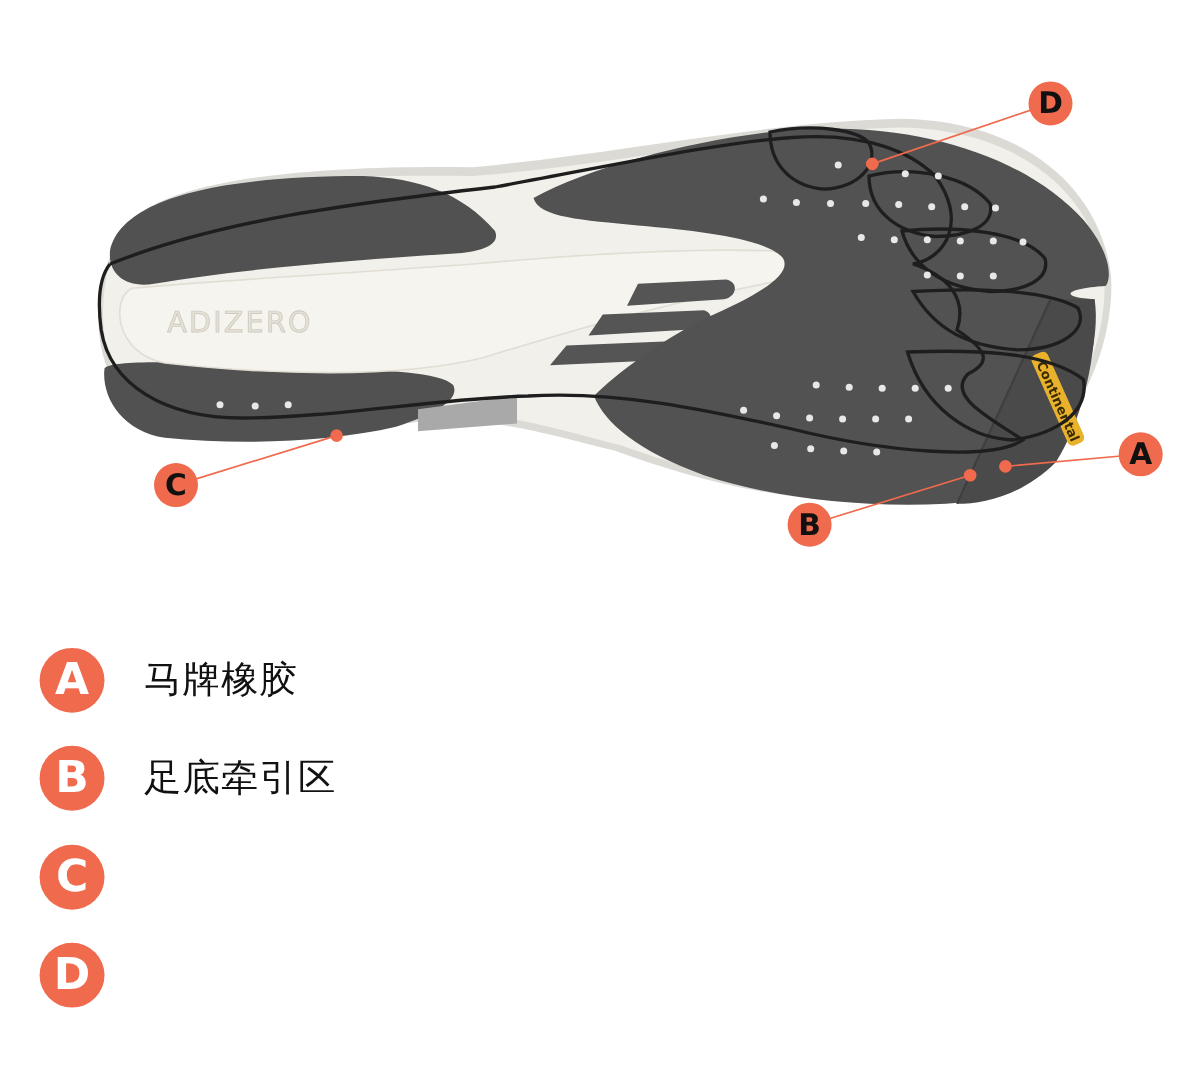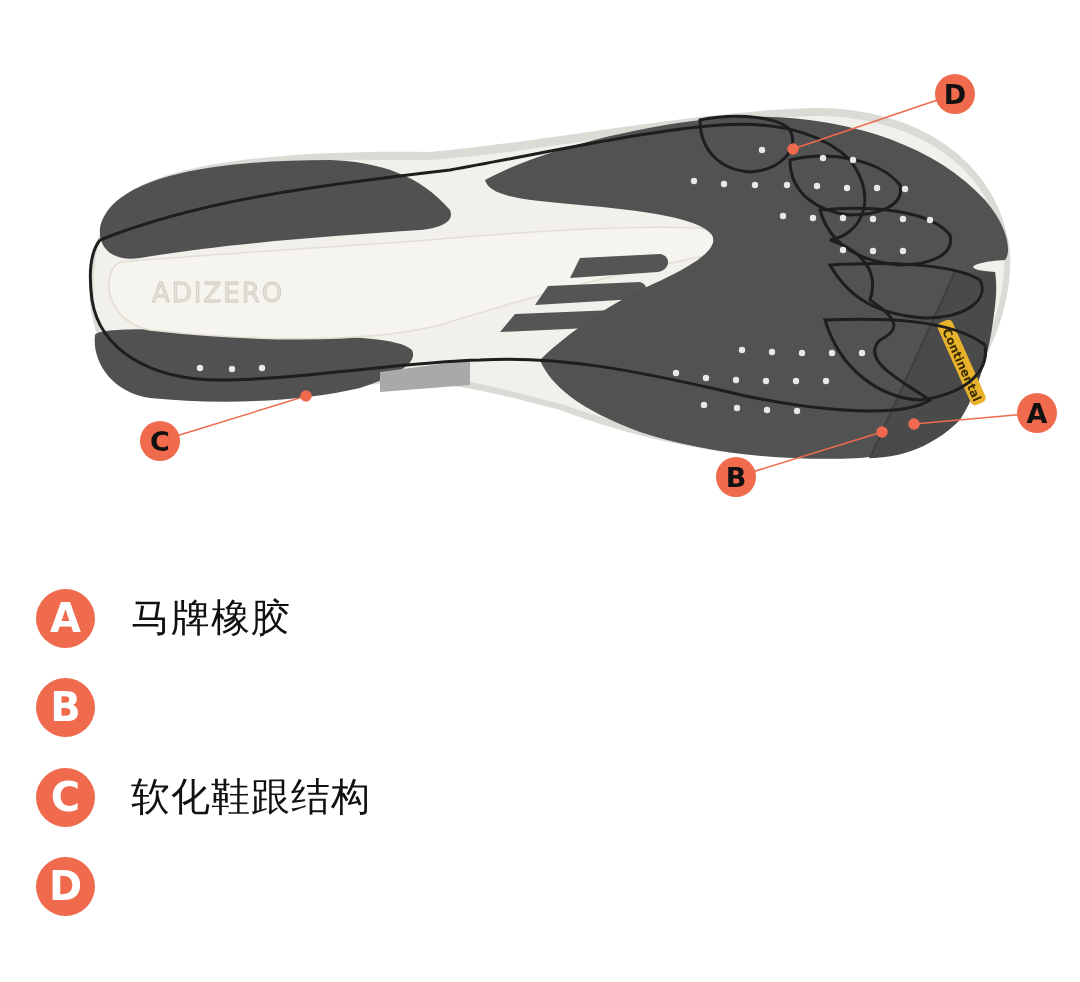--- a/index.html
+++ b/index.html
@@ -9,21 +9,21 @@
     .figure svg { position: absolute; left: 0; top: 0; }
     .callout { position: absolute; width: 40px; height: 40px; border-radius: 50%;
                display: flex; align-items: center; justify-content: center;
                font-weight: bold; font-size: 27px; color: #111; transform: translate(-50%, -50%);
                font-family: "DejaVu Sans", sans-serif; }
     .legend { position: absolute; left: 0; top: 580px; width: 1080px; }
     .legend-row { position: absolute; left: 36px; height: 60px; display: flex; align-items: center; }
     .legend-badge { width: 59px; height: 59px; border-radius: 50%; display: flex;
                     align-items: center; justify-content: center; color: #fff;
                     font-weight: bold; font-size: 40px; font-family: "DejaVu Sans", sans-serif; }
-    .legend-label { margin-left: 36px; font-size: 39px; color: #111; letter-spacing: 1px;
+    .legend-label { margin-left: 36px; font-size: 34px; color: #111; letter-spacing: 1px;
                     font-family: "DejaVu Sans", sans-serif; }
   </style>
 </head>
 <body>
 
 <div class="figure">
   <svg width="1080" height="520" viewBox="0 0 1080 520">
 
     <path d="M120,200 C160,160 300,150 430,152 C560,140 700,110 820,108 C930,110 1000,170 1010,250 C1015,330 960,430 880,452 C760,470 640,440 560,410 C480,390 420,370 330,392 C250,410 140,400 105,350 C80,310 85,240 120,200 Z" fill="#dcdad5"></path>
 
@@ -131,25 +131,25 @@
   <div class="legend-row" style="top:8px;">
     <div class="legend-badge" style="background:#F06A4E;">
       <span>A</span>
     </div>
     <span class="legend-label">马牌橡胶</span>
   </div>
   <div class="legend-row" style="top:97px;">
     <div class="legend-badge" style="background:#F06A4E;">
       <span>B</span>
     </div>
+    <span class="legend-label">足底牵引区</span>
   </div>
   <div class="legend-row" style="top:187px;">
     <div class="legend-badge" style="background:#F06A4E;">
       <span>C</span>
     </div>
-    <span class="legend-label">软化鞋跟结构</span>
   </div>
   <div class="legend-row" style="top:276px;">
     <div class="legend-badge" style="background:#F06A4E;">
       <span>D</span>
     </div>
   </div>
 </div>
 
 </body></html>

